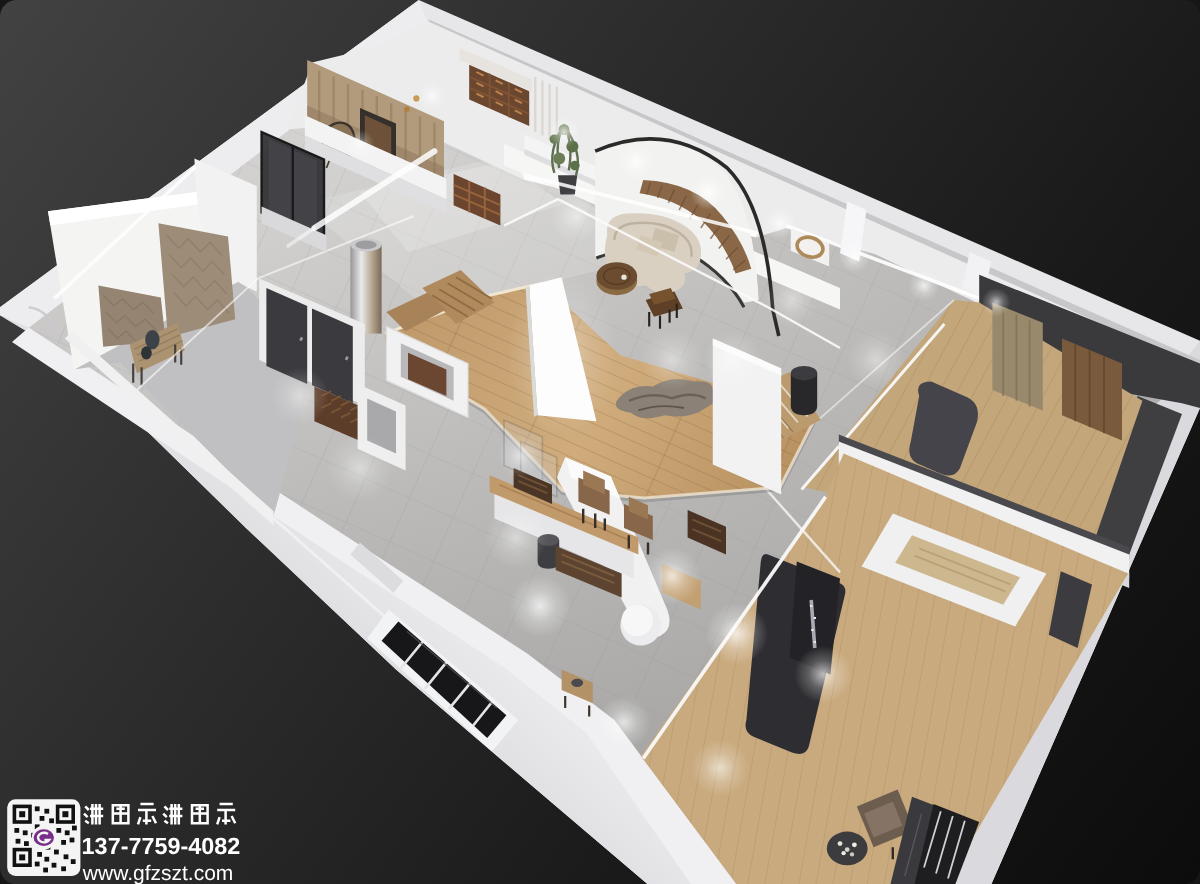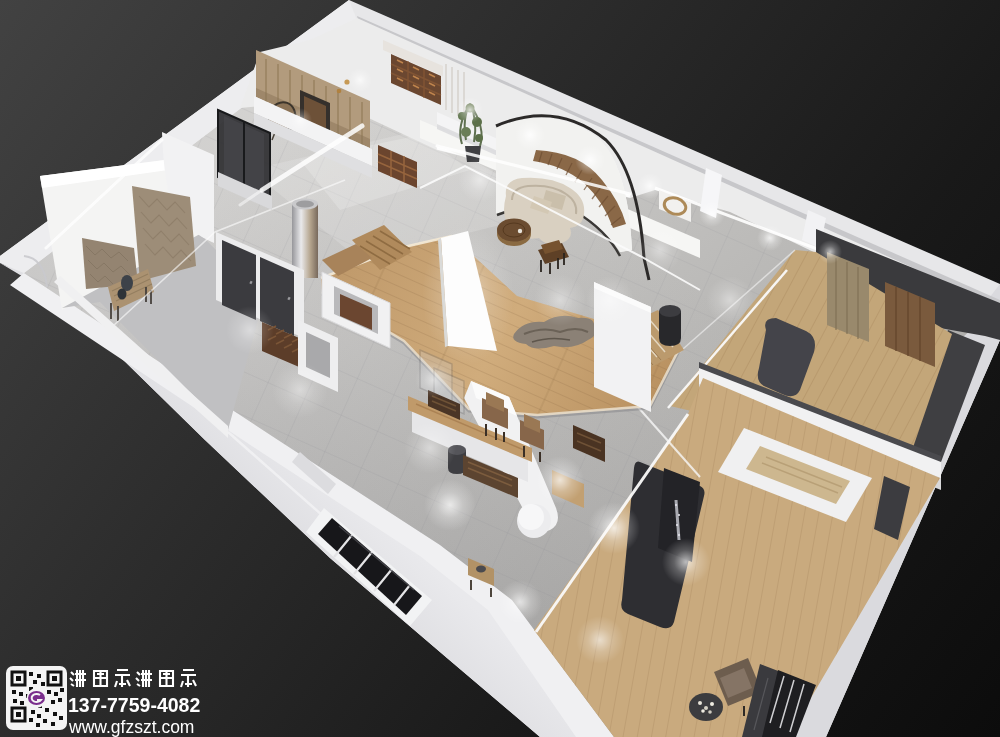--- a/index.html
+++ b/index.html
@@ -1,17 +1,17 @@
 <!DOCTYPE html>
 <html><head>
 <meta charset="utf-8">
 <style>
   html,body{margin:0;padding:0;background:#161616;}
   #stage{position:relative;width:1000px;height:737px;overflow:hidden;
-         font-family:"Liberation Sans", sans-serif;}
+         font-family:"Liberation Sans", sans-serif;border-radius:14px;}
   svg{display:block}
 </style>
 </head>
 <body>
 <div id="stage">
 <svg width="1000" height="737" viewBox="0 0 1000 737" xmlns="http://www.w3.org/2000/svg">
 <defs>
   <linearGradient id="bg" x1="0" y1="0" x2="1000" y2="737" gradientUnits="userSpaceOnUse">
     <stop offset="0" stop-color="#424242"></stop>
     <stop offset="0.35" stop-color="#2d2d2d"></stop>

